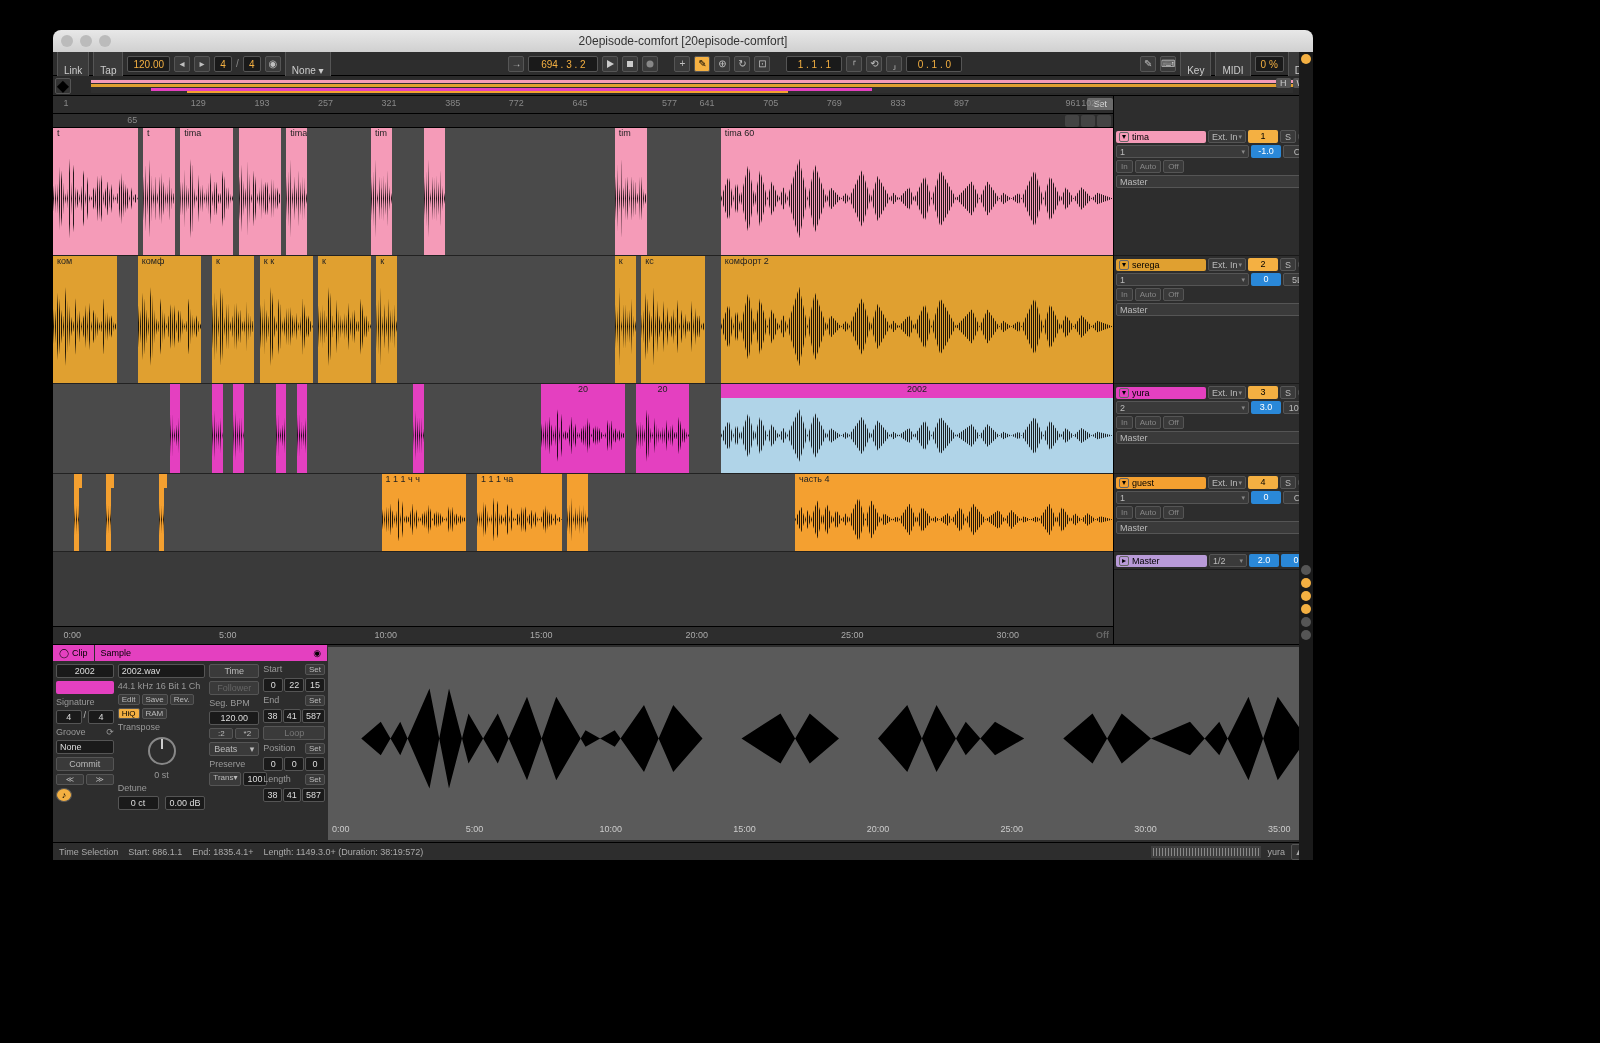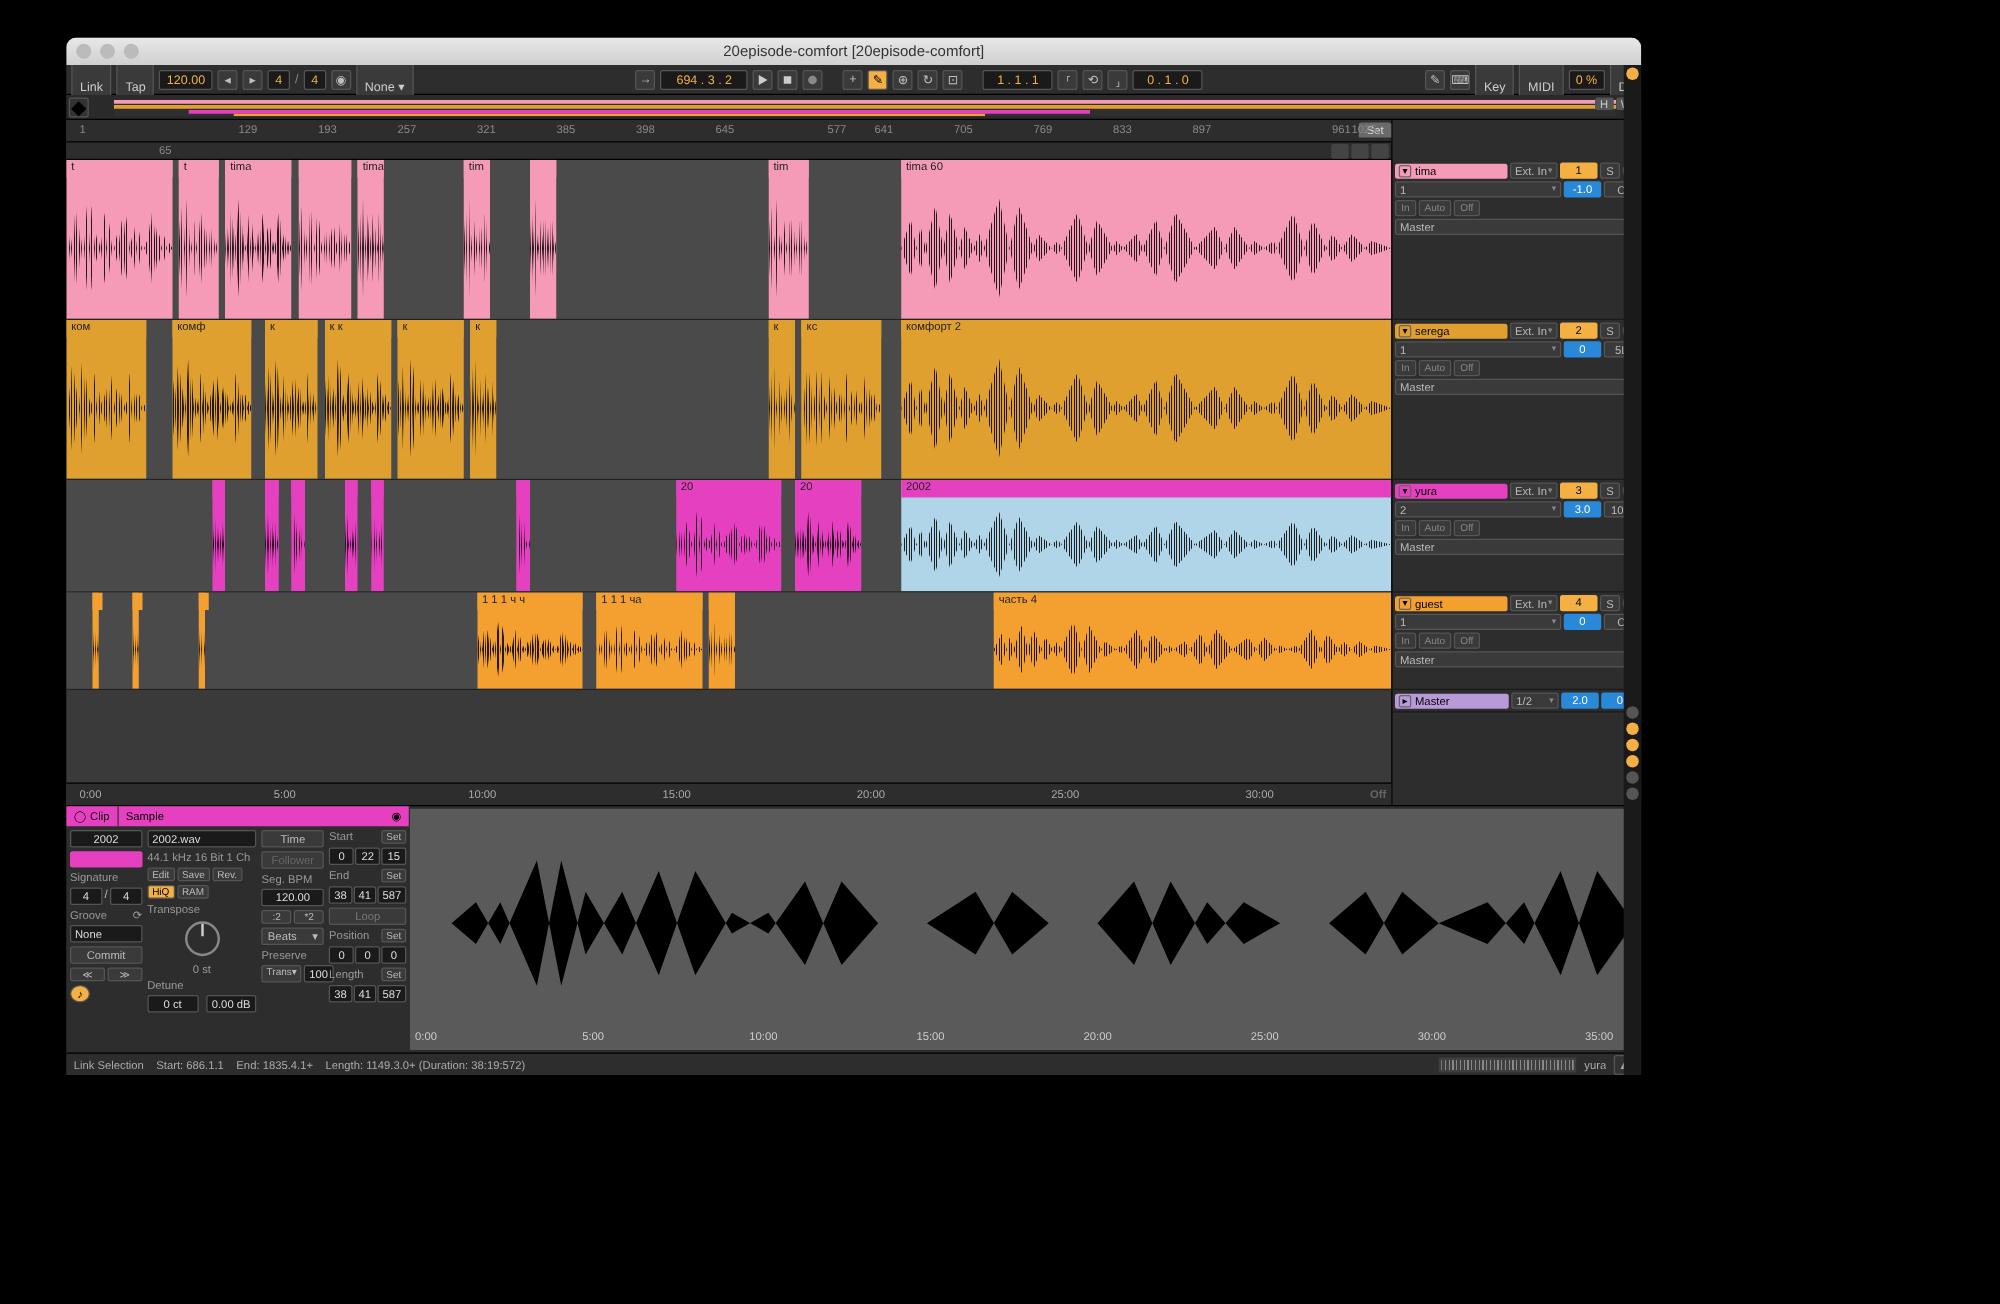--- a/index.html
+++ b/index.html
@@ -199,21 +199,21 @@
       <div class="timeline-area">
         <div class="ruler" id="bar-ruler">
           <span class="set-tag">Set</span>
         <span style="left: 1%;">1</span>
             <span style="left: 7%; margin-top: 17px;">65</span>
             <span style="left: 13%;">129</span>
             <span style="left: 19%;">193</span>
             <span style="left: 25%;">257</span>
             <span style="left: 31%;">321</span>
             <span style="left: 37%;">385</span>
-            <span style="left: 43%;">398</span>
+            <span style="left: 43%;">772</span>
             <span style="left: 49%;">645</span>
             <span style="left: 55%; margin-left: 26px;">577</span>
             <span style="left: 61%;">641</span>
             <span style="left: 67%;">705</span>
             <span style="left: 73%;">769</span>
             <span style="left: 79%; text-align: center;">833</span>
             <span style="left: 85%;">897</span>
             <span style="left: 91%; margin-left: 48px;">961</span>
             <span style="left: 97%;">1025</span>
           </div>
@@ -297,21 +297,21 @@
                 <div class="clip c-orange" style="left: 55.5%; width: 6%;">
                   <div class="hdr c-orange">кс</div>
                   <div class="wave" style="color: rgb(0, 0, 0);"></div>
                 </div>
                 <div class="clip c-orange" style="left: 63%; width: 37%;">
                   <div class="hdr c-orange">комфорт 2</div>
                   <div class="wave" style="color: rgb(0, 0, 0);"></div>
                 </div>
               </div>
             </div>
-            <div class="track" style="height: 90px;">
+            <div class="track" style="height: 90px; text-align: center;">
               <div class="lane">
                 <div class="clip c-magenta" style="left: 11%; width: 1%;">
                   <div class="hdr c-magenta"></div>
                   <div class="wave" style="color: rgb(0, 0, 0);"></div>
                 </div>
                 <div class="clip c-magenta" style="left: 15%; width: 1%;">
                   <div class="hdr c-magenta"></div>
                   <div class="wave" style="color: rgb(0, 0, 0);"></div>
                 </div>
                 <div class="clip c-magenta" style="left: 17%; width: 1%;">
@@ -616,21 +616,21 @@
             <span style="left: 54.8571%;">20:00</span>
             <span style="left: 68.5714%;">25:00</span>
             <span style="left: 82.2857%;">30:00</span>
             <span style="left: 96%;">35:00</span>
           </div>
       </div>
     </div>
   </div>
 
   <div class="status">
-    <span>Link Selection</span>
+    <span>Time Selection</span>
     <span>Start: 686.1.1</span>
     <span>End: 1835.4.1+</span>
     <span>Length: 1149.3.0+  (Duration: 38:19:572)</span>
     <div class="right">
       <div class="mini"></div>
       <span>yura</span>
       <span class="tb-icon" style="background:#333">▲</span>
     </div>
   </div>
 

